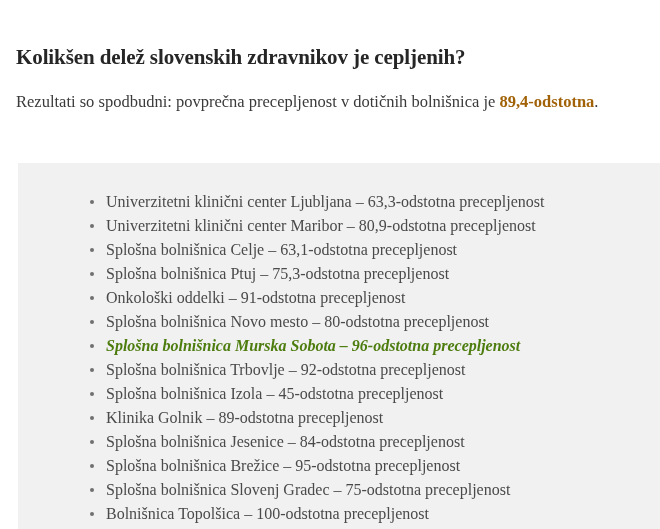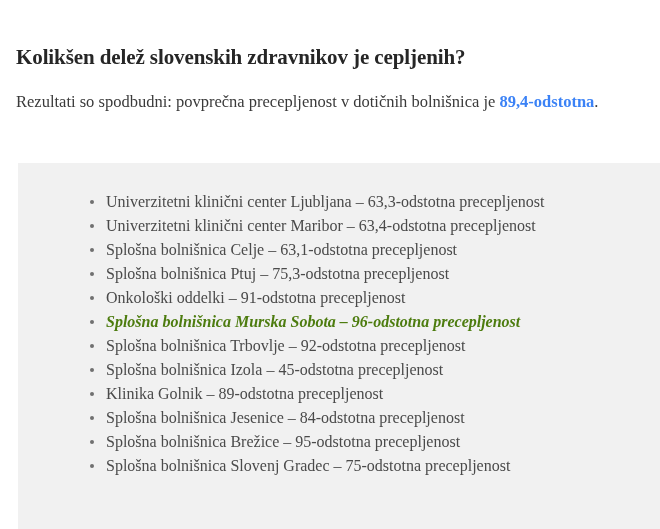--- a/index.html
+++ b/index.html
@@ -45,21 +45,21 @@
     top: 48px;
     width: 600px;
     margin: 0;
     font-family: "Liberation Serif", "DejaVu Serif", serif;
     font-size: 16.5px;
     line-height: 25px;
     color: #3a3a3a;
   }
   .article-intro .em {
     font-weight: bold;
-    color: #3b82f6;
+    color: #a16207;
   }
 
   
   .highlight-panel {
     position: absolute;
     left: 18px;
     top: 122px;
     width: 642px;
     height: 397px;
     background: #f1f1f1;
@@ -106,27 +106,29 @@
 
   <h1 class="article-title">Kolikšen delež slovenskih zdravnikov je cepljenih?</h1>
 
   <p class="article-intro">
     <span>Rezultati so spodbudni: povprečna precepljenost v dotičnih bolnišnica je </span><span class="em">89,4-odstotna</span><span>.</span>
   </p>
 
   <div class="highlight-panel">
     <ul class="hospital-list" id="hospital-list">
         <li>Univerzitetni klinični center Ljubljana – 63,3-odstotna precepljenost</li>
-        <li>Univerzitetni klinični center Maribor – 63,4-odstotna precepljenost</li>
+        <li>Univerzitetni klinični center Maribor – 80,9-odstotna precepljenost</li>
         <li>Splošna bolnišnica Celje – 63,1-odstotna precepljenost</li>
         <li>Splošna bolnišnica Ptuj – 75,3-odstotna precepljenost</li>
         <li>Onkološki oddelki – 91-odstotna precepljenost</li>
+        <li>Splošna bolnišnica Novo mesto – 80-odstotna precepljenost</li>
         <li class="is-bold">Splošna bolnišnica Murska Sobota – 96-odstotna precepljenost</li>
         <li>Splošna bolnišnica Trbovlje – 92-odstotna precepljenost</li>
         <li>Splošna bolnišnica Izola – 45-odstotna precepljenost</li>
         <li>Klinika Golnik – 89-odstotna precepljenost</li>
         <li>Splošna bolnišnica Jesenice – 84-odstotna precepljenost</li>
         <li>Splošna bolnišnica Brežice – 95-odstotna precepljenost</li>
         <li>Splošna bolnišnica Slovenj Gradec – 75-odstotna precepljenost</li>
+        <li>Bolnišnica Topolšica – 100-odstotna precepljenost</li>
       </ul>
   </div>
 
 </div>
 
 </body></html>

